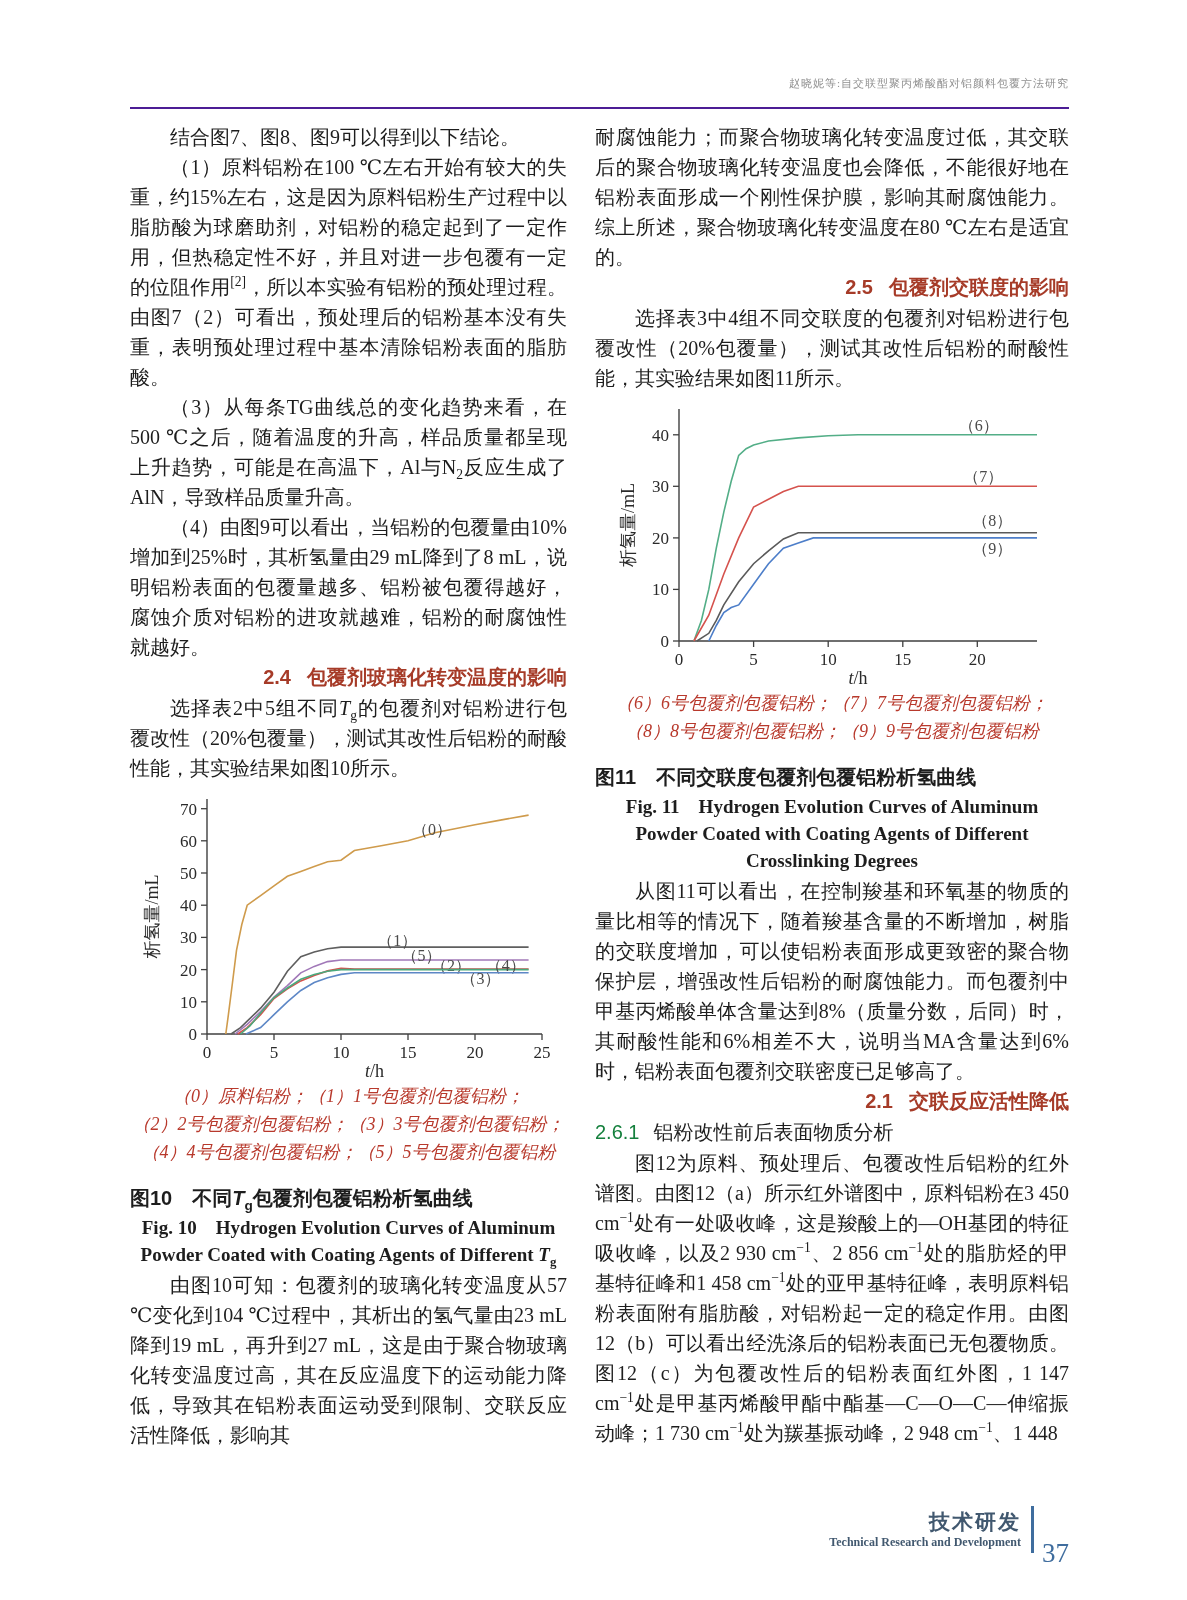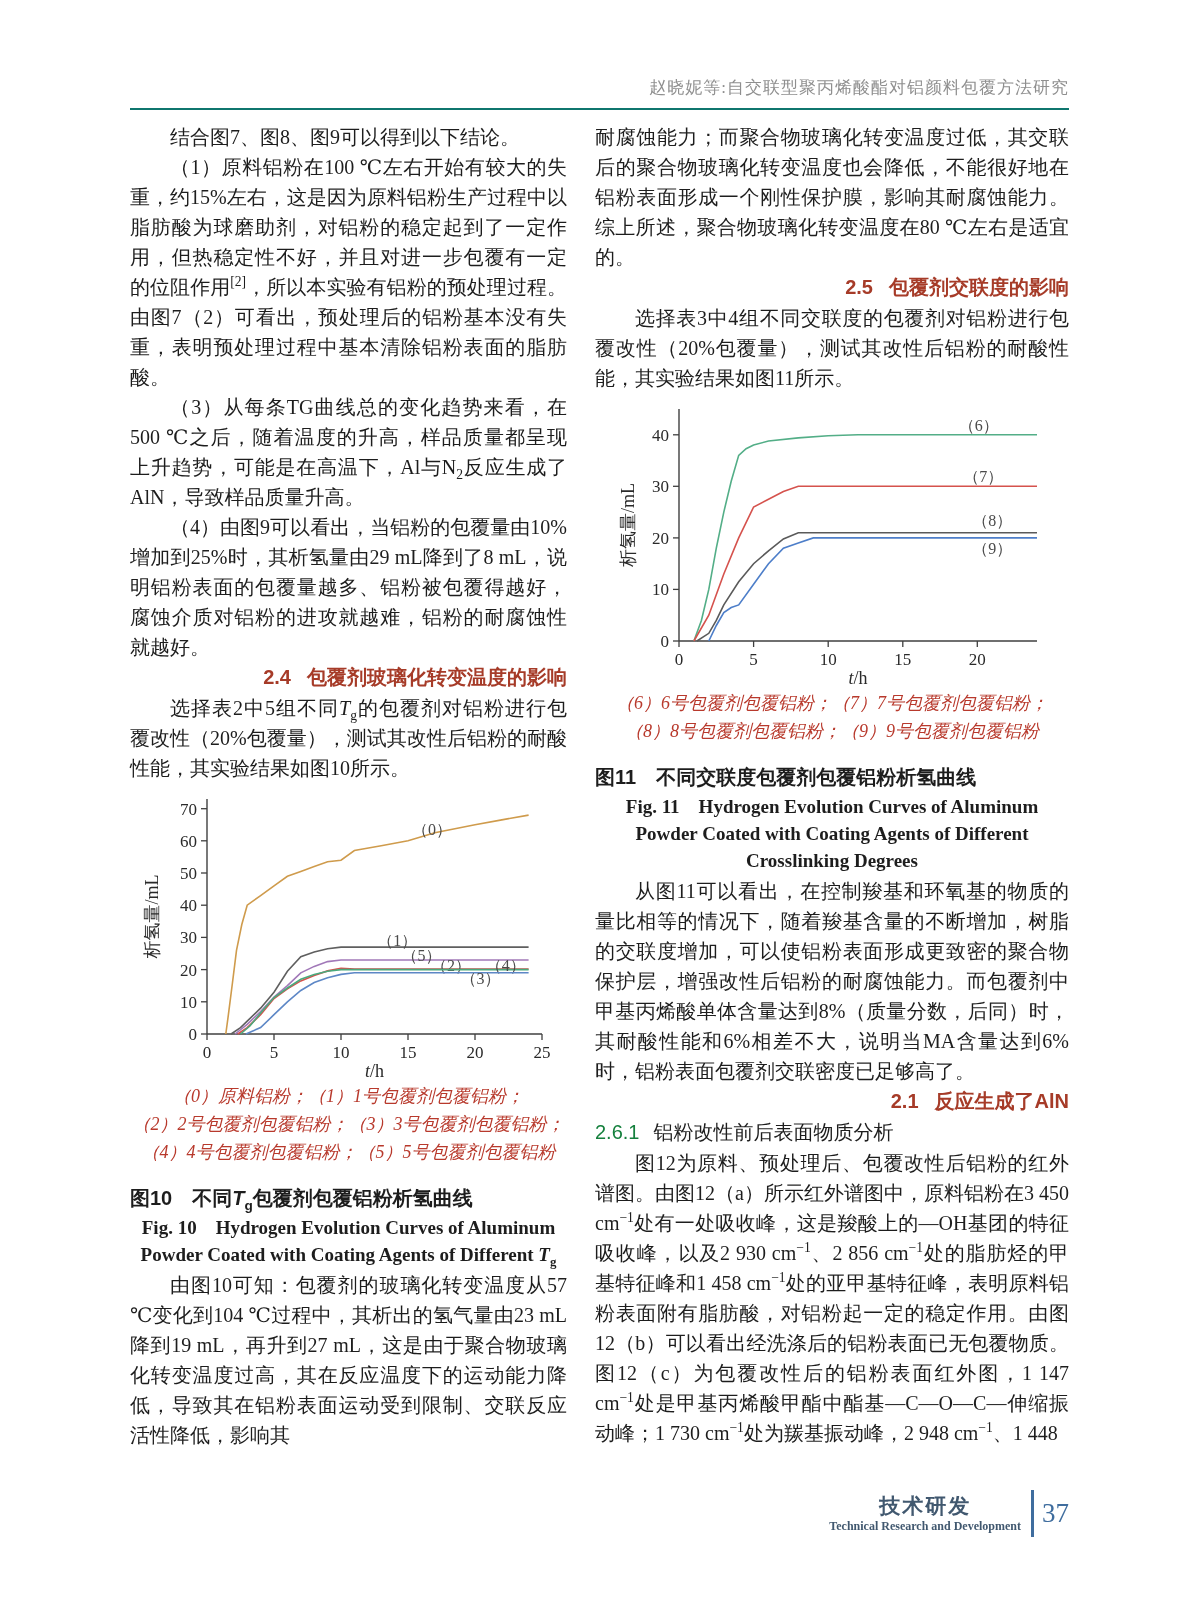--- a/index.html
+++ b/index.html
@@ -1,46 +1,46 @@
 <!DOCTYPE html>
 <html lang="zh"><head>
 <meta charset="utf-8">
 <style>
   html,body{margin:0;padding:0;background:#ffffff;}
   .page{position:relative;width:1187px;height:1600px;background:#ffffff;overflow:hidden;
         font-family:"Liberation Serif","DejaVu Serif",serif;color:#1d1d1d;}
   .running-head{position:absolute;left:130px;top:76px;width:939px;text-align:right;
-        font-size:17px;color:#8f8f8f;letter-spacing:1px;padding-bottom:9px;
-        border-bottom:2px solid #0f766e;}
+        font-size:11px;color:#8f8f8f;letter-spacing:1px;padding-bottom:16px;
+        border-bottom:2px solid #4c1d95;}
   .col{position:absolute;top:122px;font-size:20px;line-height:30px;text-align:justify;}
   .col-left{left:130px;width:437px;}
   .col-right{left:595px;width:474px;}
   .col p{margin:0;text-indent:2em;}
   .col p.noindent{text-indent:0;}
   sup{font-size:68%;vertical-align:super;line-height:0;}
   sub{font-size:68%;vertical-align:sub;line-height:0;}
   h3.sec{margin:0;font-family:"Liberation Sans","DejaVu Sans",sans-serif;font-size:20px;
         line-height:31px;color:#a63b28;font-weight:bold;text-align:right;}
   h3.sec .sec-num{margin-right:16px;}
   h4.subsec{margin:0;font-size:20px;line-height:31px;font-weight:normal;text-align:left;}
   h4.subsec .sec-num{color:#15803d;margin-right:14px;font-family:"Liberation Sans","DejaVu Sans",sans-serif;}
   figure.fig{margin:0;padding:4px 0 2px 0;}
   svg.chart{display:block;margin:0 auto;font-family:"Liberation Serif","DejaVu Serif",serif;}
   .fig-legend{font-style:italic;color:#b8392c;text-align:center;font-size:18px;line-height:28px;}
   .fig-cap-cn{text-align:left;font-weight:bold;font-family:"Liberation Sans","DejaVu Sans",sans-serif;
         font-size:20px;line-height:32px;margin-top:16px;}
   .fig-cap-en{text-align:center;font-weight:bold;font-size:19px;line-height:27px;}
   .footer{position:absolute;left:595px;top:1490px;width:474px;display:flex;
         justify-content:flex-end;align-items:center;}
-  .footer-labels{text-align:center;}
+  .footer-labels{text-align:right;}
   .footer-cn{font-family:"Liberation Sans","DejaVu Sans",sans-serif;font-weight:bold;
         font-size:21px;color:#41586f;line-height:25px;letter-spacing:2px;}
   .footer-en{font-size:12px;color:#41586f;line-height:16px;font-weight:bold;}
   .footer-bar{width:3px;height:47px;background:#3f6d9e;margin:0 8px 0 10px;}
-  .footer-page{font-size:27px;color:#3f6d9e;align-self:flex-start;padding-top:8px;}
+  .footer-page{font-size:27px;color:#3f6d9e;align-self:flex-start;padding-top:8px;margin-top:40px;}
 </style>
 </head>
 <body>
 
 <div class="page">
 
   <div class="running-head">
     <span>赵晓妮等:自交联型聚丙烯酸酯对铝颜料包覆方法研究</span>
   </div>
 
@@ -154,21 +154,21 @@
           <text x="241.0" y="287" text-anchor="middle" font-size="18" fill="#2a2a2a"><tspan font-style="italic">t</tspan>/h</text>
         </svg>
       <div class="fig-legend">（6）6号包覆剂包覆铝粉；（7）7号包覆剂包覆铝粉；</div>
       <div class="fig-legend">（8）8号包覆剂包覆铝粉；（9）9号包覆剂包覆铝粉</div>
       <div class="fig-cap-cn">图11　不同交联度包覆剂包覆铝粉析氢曲线</div>
       <div class="fig-cap-en">Fig. 11　Hydrogen Evolution Curves of Aluminum Powder Coated with Coating Agents of Different Crosslinking Degrees</div>
     </figure>
 
     <p>从图11可以看出，在控制羧基和环氧基的物质的量比相等的情况下，随着羧基含量的不断增加，树脂的交联度增加，可以使铝粉表面形成更致密的聚合物保护层，增强改性后铝粉的耐腐蚀能力。而包覆剂中甲基丙烯酸单体含量达到8%（质量分数，后同）时，其耐酸性能和6%相差不大，说明当MA含量达到6%时，铝粉表面包覆剂交联密度已足够高了。</p>
     <h3 class="sec">
-      <span class="sec-num">2.1</span><span>反应生成了AlN</span>
+      <span class="sec-num">2.1</span><span>交联反应活性降低</span>
     </h3>
     <h4 class="subsec">
       <span class="sec-num">2.6.1</span><span>铝粉改性前后表面物质分析</span>
     </h4>
     <p>图12为原料、预处理后、包覆改性后铝粉的红外谱图。由图12（a）所示红外谱图中，原料铝粉在3 450 cm<sup>−1</sup>处有一处吸收峰，这是羧酸上的—OH基团的特征吸收峰，以及2 930 cm<sup>−1</sup>、2 856 cm<sup>−1</sup>处的脂肪烃的甲基特征峰和1 458 cm<sup>−1</sup>处的亚甲基特征峰，表明原料铝粉表面附有脂肪酸，对铝粉起一定的稳定作用。由图12（b）可以看出经洗涤后的铝粉表面已无包覆物质。图12（c）为包覆改性后的铝粉表面红外图，1 147 cm<sup>−1</sup>处是甲基丙烯酸甲酯中酯基—C—O—C—伸缩振动峰；1 730 cm<sup>−1</sup>处为羰基振动峰，2 948 cm<sup>−1</sup>、1 448</p>
   </div>
 
   <div class="footer">
     <div class="footer-labels">
       <div class="footer-cn">技术研发</div>

